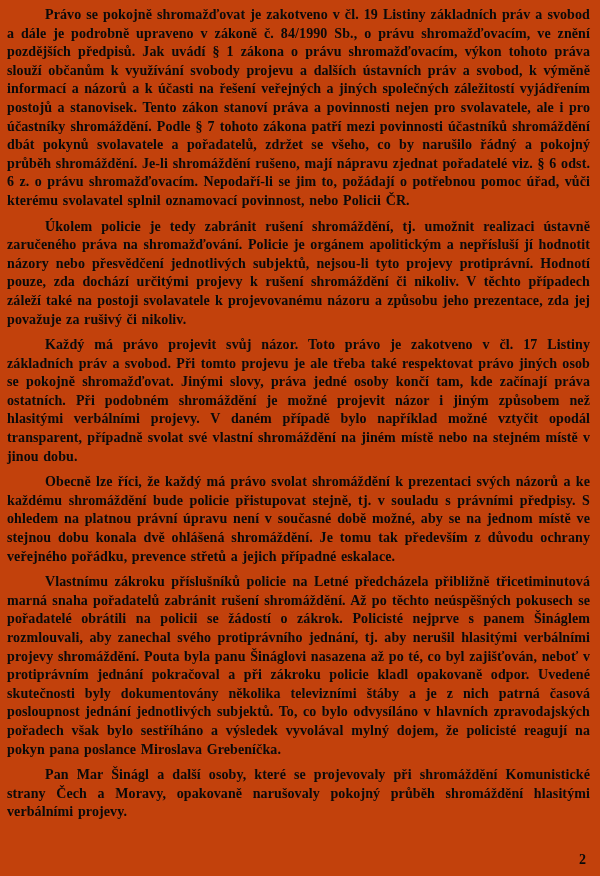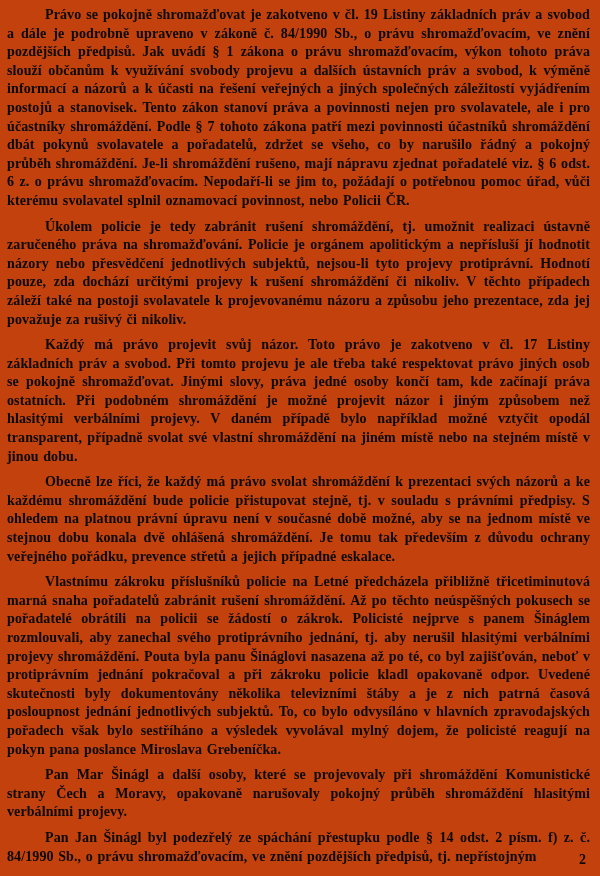--- a/index.html
+++ b/index.html
@@ -43,15 +43,14 @@
 </head>
 <body>
 
 <div class="page">
   <p>Právo se pokojně shromažďovat je zakotveno v čl. 19 Listiny základních práv a svobod a dále je podrobně upraveno v zákoně č. 84/1990 Sb., o právu shromažďovacím, ve znění pozdějších předpisů. Jak uvádí § 1 zákona o právu shromažďovacím, výkon tohoto práva slouží občanům k využívání svobody projevu a dalších ústavních práv a svobod, k výměně informací a názorů a k účasti na řešení veřejných a jiných společných záležitostí vyjádřením postojů a stanovisek. Tento zákon stanoví práva a povinnosti nejen pro svolavatele, ale i pro účastníky shromáždění. Podle § 7 tohoto zákona patří mezi povinnosti účastníků shromáždění dbát pokynů svolavatele a pořadatelů, zdržet se všeho, co by narušilo řádný a pokojný průběh shromáždění. Je-li shromáždění rušeno, mají nápravu zjednat pořadatelé viz. § 6 odst. 6 z. o právu shromažďovacím. Nepodaří-li se jim to, požádají o potřebnou pomoc úřad, vůči kterému svolavatel splnil oznamovací povinnost, nebo Policii ČR.</p>
   <p>Úkolem policie je tedy zabránit rušení shromáždění, tj. umožnit realizaci ústavně zaručeného práva na shromažďování. Policie je orgánem apolitickým a nepřísluší jí hodnotit názory nebo přesvědčení jednotlivých subjektů, nejsou-li tyto projevy protiprávní. Hodnotí pouze, zda dochází určitými projevy k rušení shromáždění či nikoliv. V těchto případech záleží také na postoji svolavatele k projevovanému názoru a způsobu jeho prezentace, zda jej považuje za rušivý či nikoliv.</p>
   <p>Každý má právo projevit svůj názor. Toto právo je zakotveno v čl. 17 Listiny základních práv a svobod. Při tomto projevu je ale třeba také respektovat právo jiných osob se pokojně shromažďovat. Jinými slovy, práva jedné osoby končí tam, kde začínají práva ostatních. Při podobném shromáždění je možné projevit názor i jiným způsobem než hlasitými verbálními projevy. V daném případě bylo například možné vztyčit opodál transparent, případně svolat své vlastní shromáždění na jiném místě nebo na stejném místě v jinou dobu.</p>
   <p>Obecně lze říci, že každý má právo svolat shromáždění k prezentaci svých názorů a ke každému shromáždění bude policie přistupovat stejně, tj. v souladu s právními předpisy. S ohledem na platnou právní úpravu není v současné době možné, aby se na jednom místě ve stejnou dobu konala dvě ohlášená shromáždění. Je tomu tak především z důvodu ochrany veřejného pořádku, prevence střetů a jejich případné eskalace.</p>
   <p>Vlastnímu zákroku příslušníků policie na Letné předcházela přibližně třicetiminutová marná snaha pořadatelů zabránit rušení shromáždění. Až po těchto neúspěšných pokusech se pořadatelé obrátili na policii se žádostí o zákrok. Policisté nejprve s panem Šináglem rozmlouvali, aby zanechal svého protiprávního jednání, tj. aby nerušil hlasitými verbálními projevy shromáždění. Pouta byla panu Šináglovi nasazena až po té, co byl zajišťován, neboť v protiprávním jednání pokračoval a při zákroku policie kladl opakovaně odpor. Uvedené skutečnosti byly dokumentovány několika televizními štáby a je z nich patrná časová posloupnost jednání jednotlivých subjektů. To, co bylo odvysíláno v hlavních zpravodajských pořadech však bylo sestříháno a výsledek vyvolával mylný dojem, že policisté reagují na pokyn pana poslance Miroslava Grebeníčka.</p>
   <p>Pan Mar Šinágl a další osoby, které se projevovaly při shromáždění Komunistické strany Čech a Moravy, opakovaně narušovaly pokojný průběh shromáždění hlasitými verbálními projevy.</p>
-  <p>Pan Jan Šinágl byl podezřelý ze spáchání přestupku podle § 14 odst. 2 písm. f) z. č. 84/1990 Sb., o právu shromažďovacím, ve znění pozdějších předpisů, tj. nepřístojným</p>
   <span class="page-number">2</span>
 </div>
 
 </body></html>

